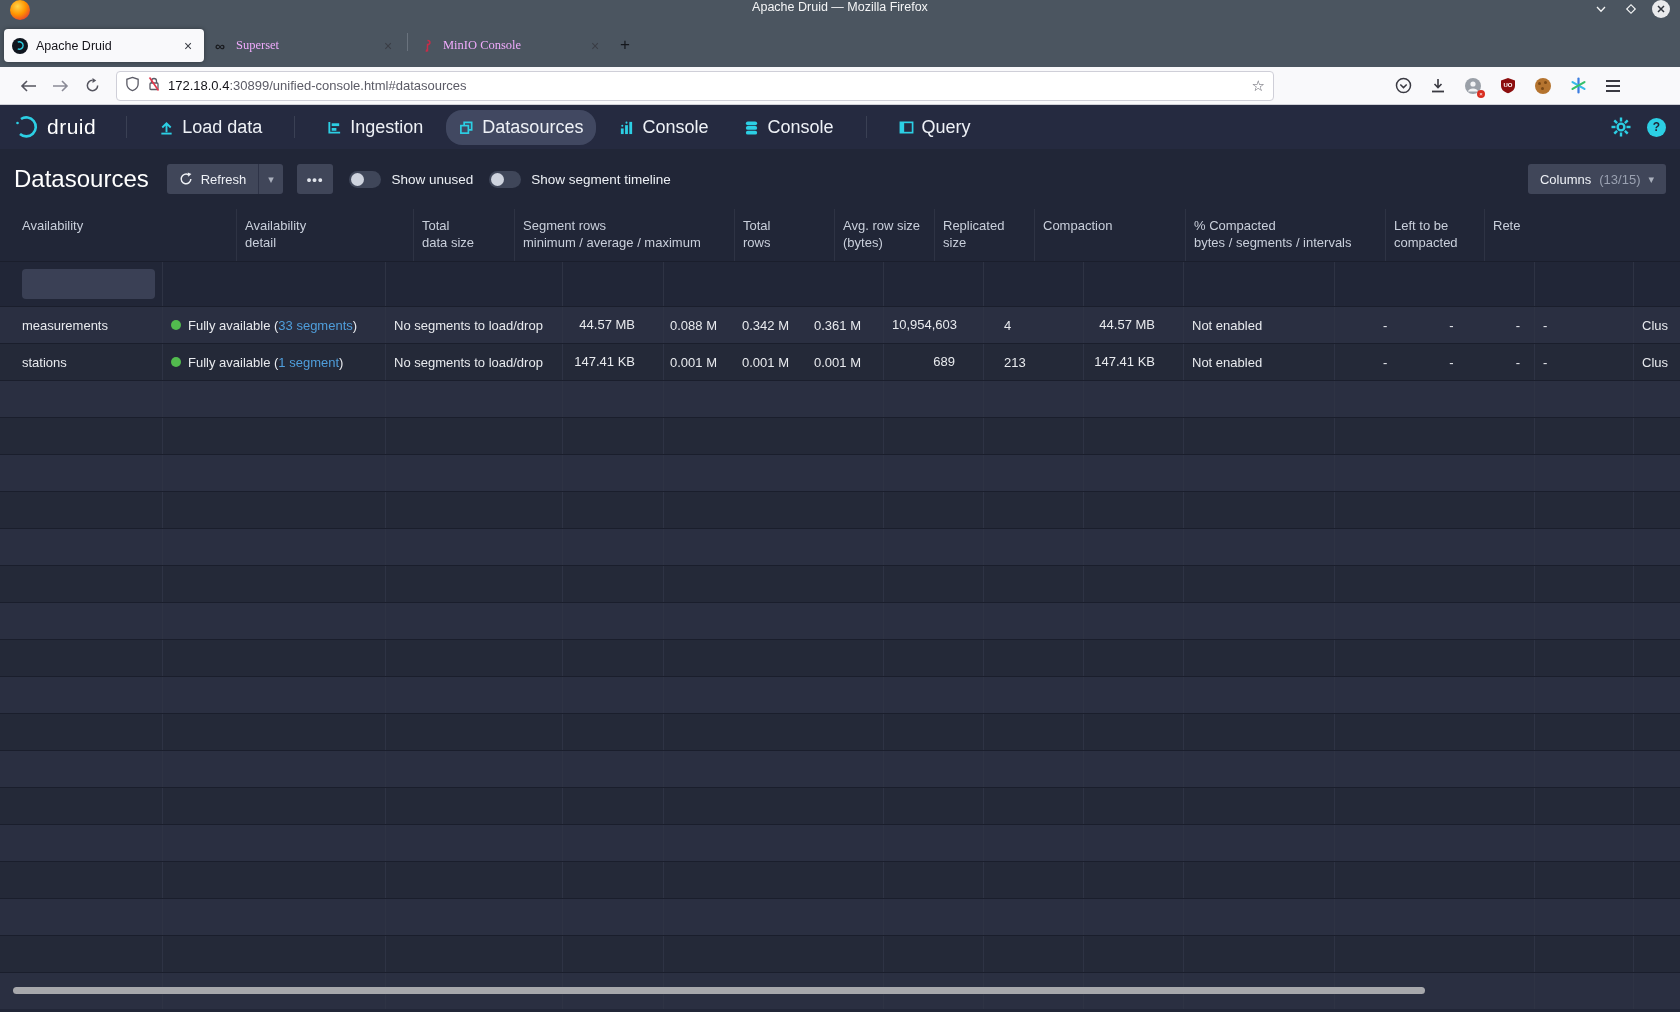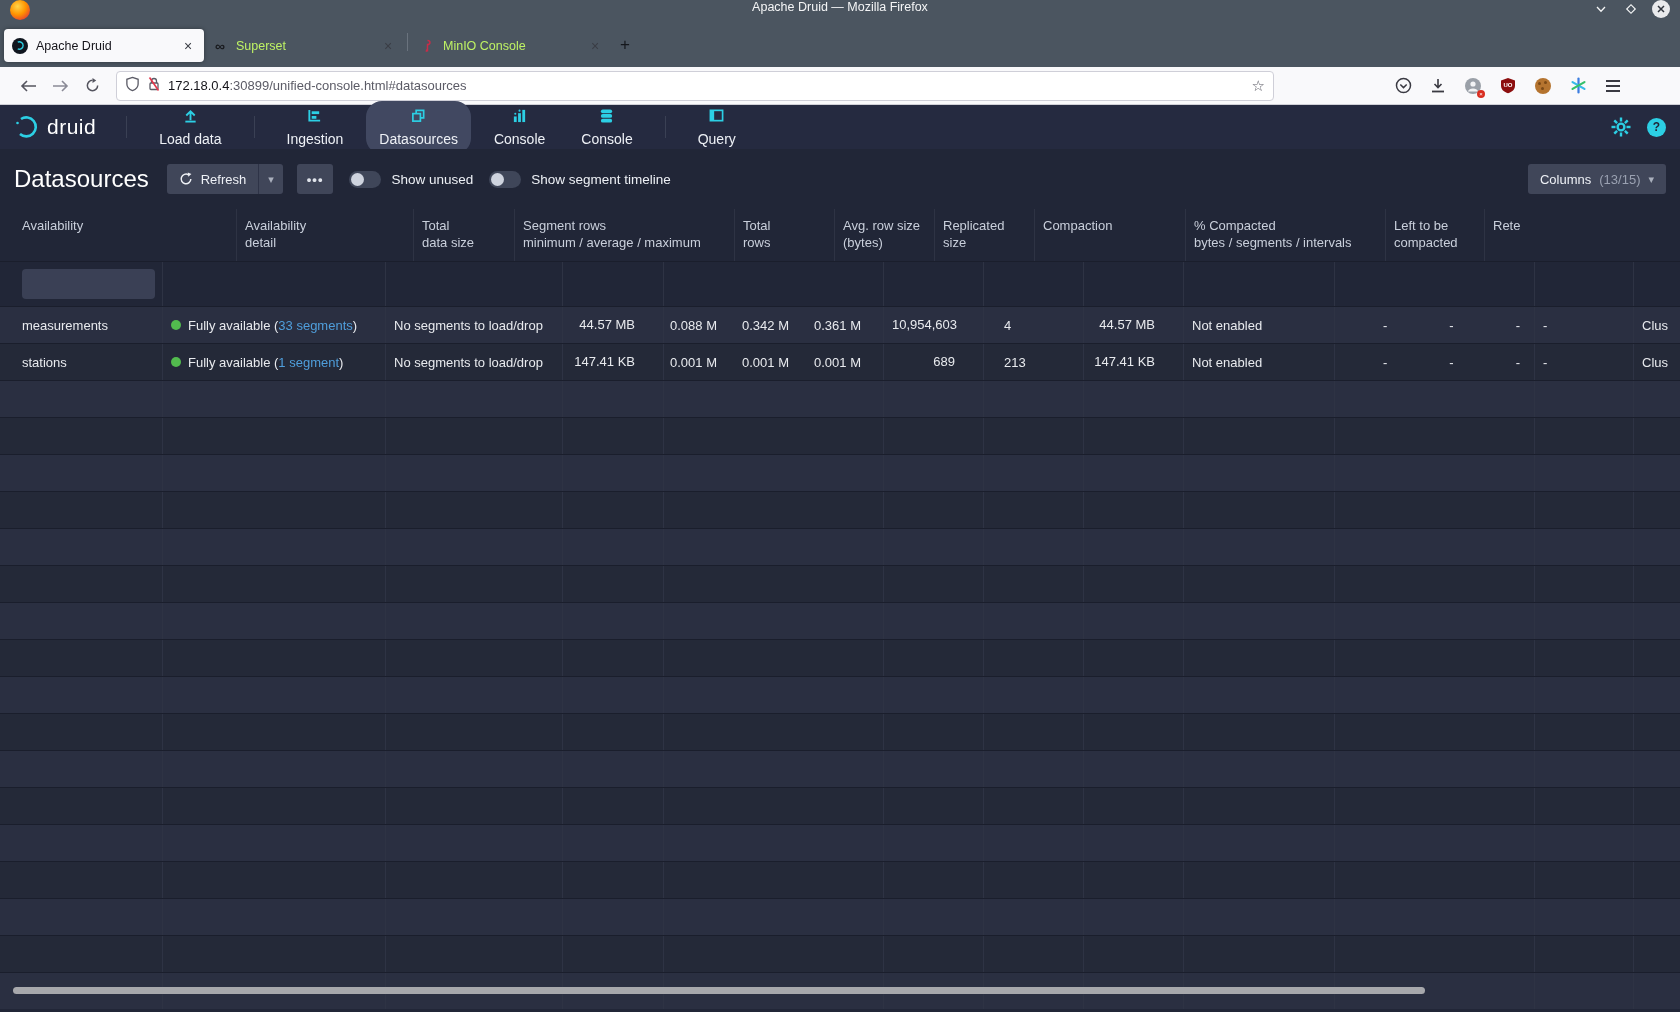--- a/index.html
+++ b/index.html
@@ -14,21 +14,21 @@
   .win-controls { margin-left:auto; display:flex; align-items:center; gap:12px; }
   .win-btn { width:18px; height:18px; display:flex; align-items:center; justify-content:center; }
   .close-circle { width:18px; height:18px; border-radius:50%; background:#e9eaec; display:flex; align-items:center; justify-content:center; }
 
   .tabbar { height:40px; background:#4b5560; display:flex; align-items:center; padding:0 4px; }
   .tab { height:33px; margin-bottom:3px; width:200px; display:flex; align-items:center; padding:0 8px; gap:8px;
          color:#15141a; font-size:12.5px; position:relative; }
   .tab.active { background:#f9f9fb; border-radius:4px; box-shadow:0 0 4px rgba(0,0,0,.35); }
   .tab:not(.active) { color:#0f1217; }
   .tab .tab-label { flex:1; white-space:nowrap; overflow:hidden; }
-  .tab:not(.active) .tab-label { color:#bef264; }
+  .tab:not(.active) .tab-label { color:#f0abfc;font-family:Liberation Serif, serif; }
   .tab-close { color:#3a3d45; font-size:14px; width:16px; text-align:center; }
   .tab-sep { width:1px; height:18px; background:#6a737e; margin:0 3px 10px 3px; }
   .newtab { width:28px; height:28px; margin-bottom:5px; display:flex; align-items:center; justify-content:center;
             color:#14171c; font-size:17px; }
   .favicon { width:16px; height:16px; display:flex; align-items:center; justify-content:center; flex:0 0 16px; }
   .druid-favicon { width:16px; height:16px; border-radius:50%; background:#10161f; display:flex; align-items:center; justify-content:center; }
   .superset-fav { font-size:14px; font-weight:bold; color:#17181c; line-height:1; }
 
   .urlbar { height:38px; background:#f9f9fb; border-bottom:1px solid #d0d0d7; display:flex; align-items:center; padding:0 12px; }
   .nav-btn { width:32px; height:28px; display:flex; align-items:center; justify-content:center; color:#55555f; font-size:16px; }
@@ -46,21 +46,21 @@
   .cookie i { position:absolute; width:3px; height:3px; border-radius:50%; background:#7c4a16; }
   .cookie i:nth-child(1){left:3px;top:4px;} .cookie i:nth-child(2){left:9px;top:3px;} .cookie i:nth-child(3){left:6px;top:9px;}
   .acct-badge { position:absolute; right:-1px; bottom:-1px; width:8px; height:8px; border-radius:50%; background:#d92d20;
     color:#fff; font-size:6px; line-height:8px; text-align:center; }
 
   
   .druid-nav { height:44px; background:#252a40; display:flex; align-items:center; padding:0 14px; color:#eef1f6; }
   .brand { display:flex; align-items:center; gap:7px; margin-right:16px; }
   .brand-name { font-size:21px; font-weight:300; color:#ffffff; letter-spacing:.5px; }
   .nav-sep { width:1px; height:22px; background:#3a4054; margin:0 14px; }
-  .nav-item { display:flex; align-items:center; gap:8px; font-size:14px; padding:7px 13px; border-radius:16px; margin:0 5px;flex-direction:column; }
+  .nav-item { display:flex; align-items:center; gap:8px; font-size:18px; padding:7px 13px; border-radius:16px; margin:0 5px; }
   .nav-item.active { background:#414861; }
   .nav-right { margin-left:auto; display:flex; align-items:center; gap:16px; }
   .help-circle { width:19px; height:19px; border-radius:50%; background:#2ccfe4; color:#212637; font-weight:bold;
     font-size:12px; display:flex; align-items:center; justify-content:center; }
 
   
   .content { position:relative; height:860px; background:#212637; overflow:hidden; }
   .toolbar { height:60px; display:flex; align-items:center; padding:0 14px; }
   .page-title { font-size:24px; color:#ffffff; font-weight:400; margin-right:18px; }
   .btn { background:#404659; color:#eef1f6; font-size:13px; height:30px; display:flex; align-items:center;

